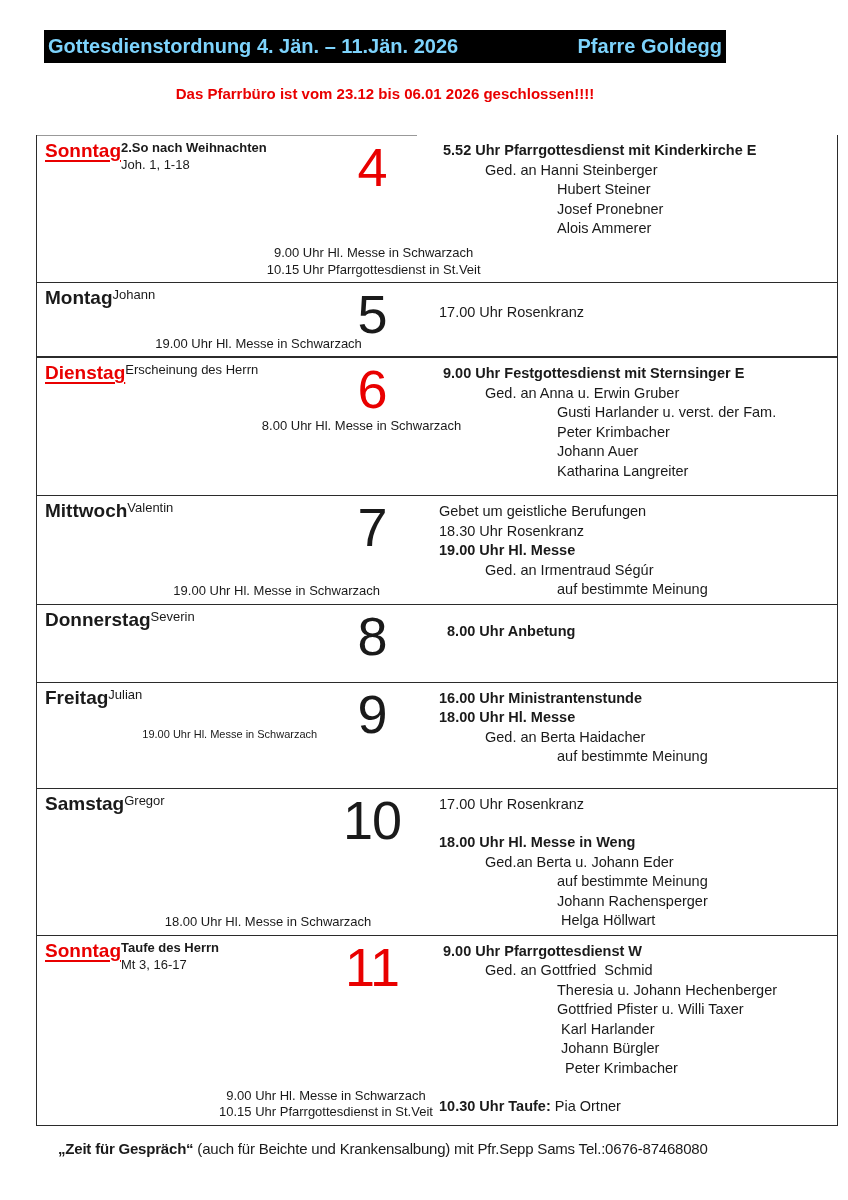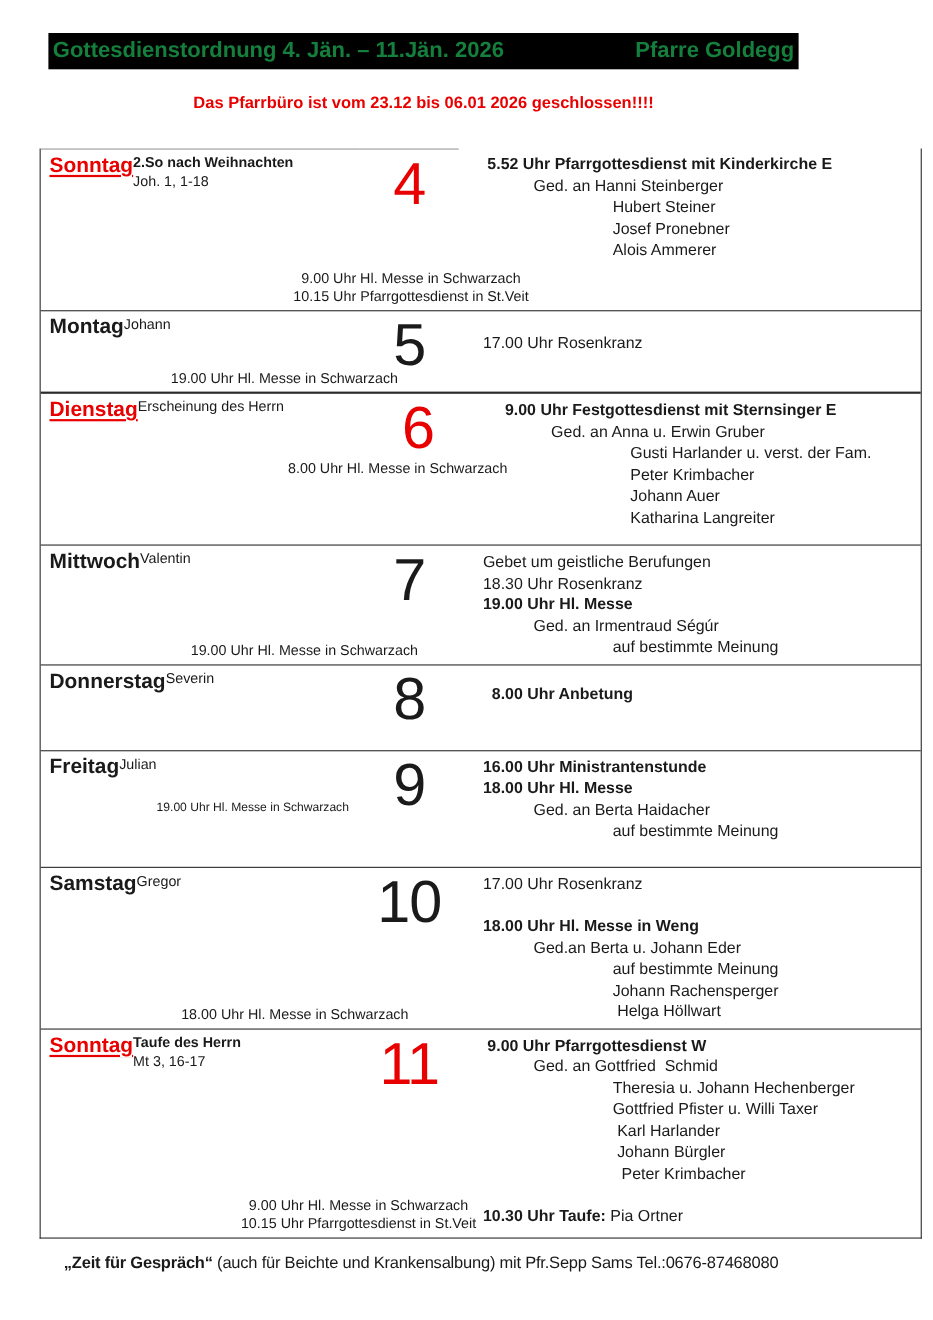--- a/index.html
+++ b/index.html
@@ -3,34 +3,34 @@
 <meta charset="utf-8">
 <style>
   * { margin:0; padding:0; box-sizing:border-box; }
   html,body { background:#ffffff; }
   body { font-family:"Liberation Sans", sans-serif; color:#1a1a1a; }
   .page { position:relative; width:848px; height:1200px; background:#fff; padding:30px 10px 0 36px; overflow:hidden; }
 
   
   .title-bar { width:682px; height:33px; margin-left:8px; background:#000;
     display:flex; justify-content:space-between; align-items:center; padding:0 4px; }
-  .title-bar span { color:#15803d; font-weight:bold; font-size:20px; white-space:pre;text-align:center; }
+  .title-bar span { color:#7dd3fc; font-weight:bold; font-size:20px; white-space:pre;text-align:center; }
   .notice { width:682px; margin-left:8px; margin-top:22px; text-align:center;
     color:#e90000; font-weight:bold; font-size:15px; }
 
   
   .schedule { width:802px; margin-top:33px;
     border-left:1px solid #2b2b2b; border-right:1px solid #2b2b2b; border-bottom:1px solid #2b2b2b; }
   .row { display:grid; grid-template-columns:290px 90px 1fr; }
   .row + .row { border-top:1px solid #2b2b2b; }
   .row:nth-child(3) { border-top-width:2px; }
   .row:nth-child(1) .cell-left, .row:nth-child(1) .cell-num { border-top:1px solid #999; }
   .row:nth-child(1){ min-height:147px; }
   .row:nth-child(2){ min-height:74px; }
-  .row:nth-child(3){ min-height:139px;gap:8px; }
+  .row:nth-child(3){ min-height:139px; }
   .row:nth-child(4){ min-height:108px; }
   .row:nth-child(5){ min-height:78px; }
   .row:nth-child(6){ min-height:106px; }
   .row:nth-child(7){ min-height:146px; }
   .row:nth-child(8){ min-height:190px; }
 
   .cell-left { display:flex; flex-direction:row; padding:3px 4px 4px 8px; }
   .day-name { font-size:19px; font-weight:bold; line-height:24px; align-self:flex-start; }
   .day-name.accent { color:#e90000; text-decoration:underline; text-decoration-thickness:2px; text-underline-offset:3px; }
   .subtitle { font-size:13px; line-height:17px; white-space:pre; }

